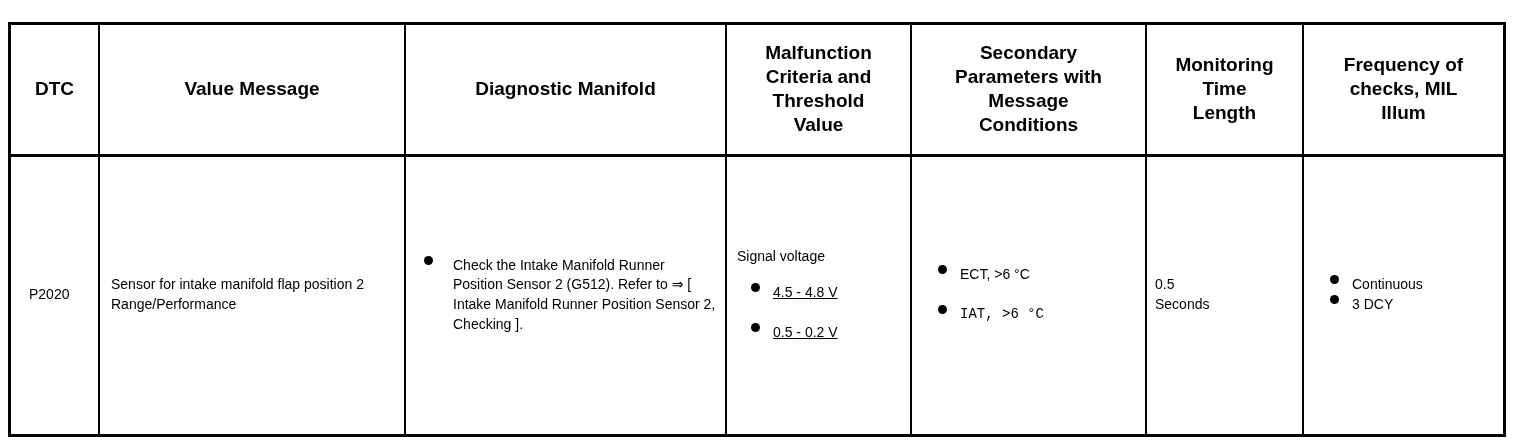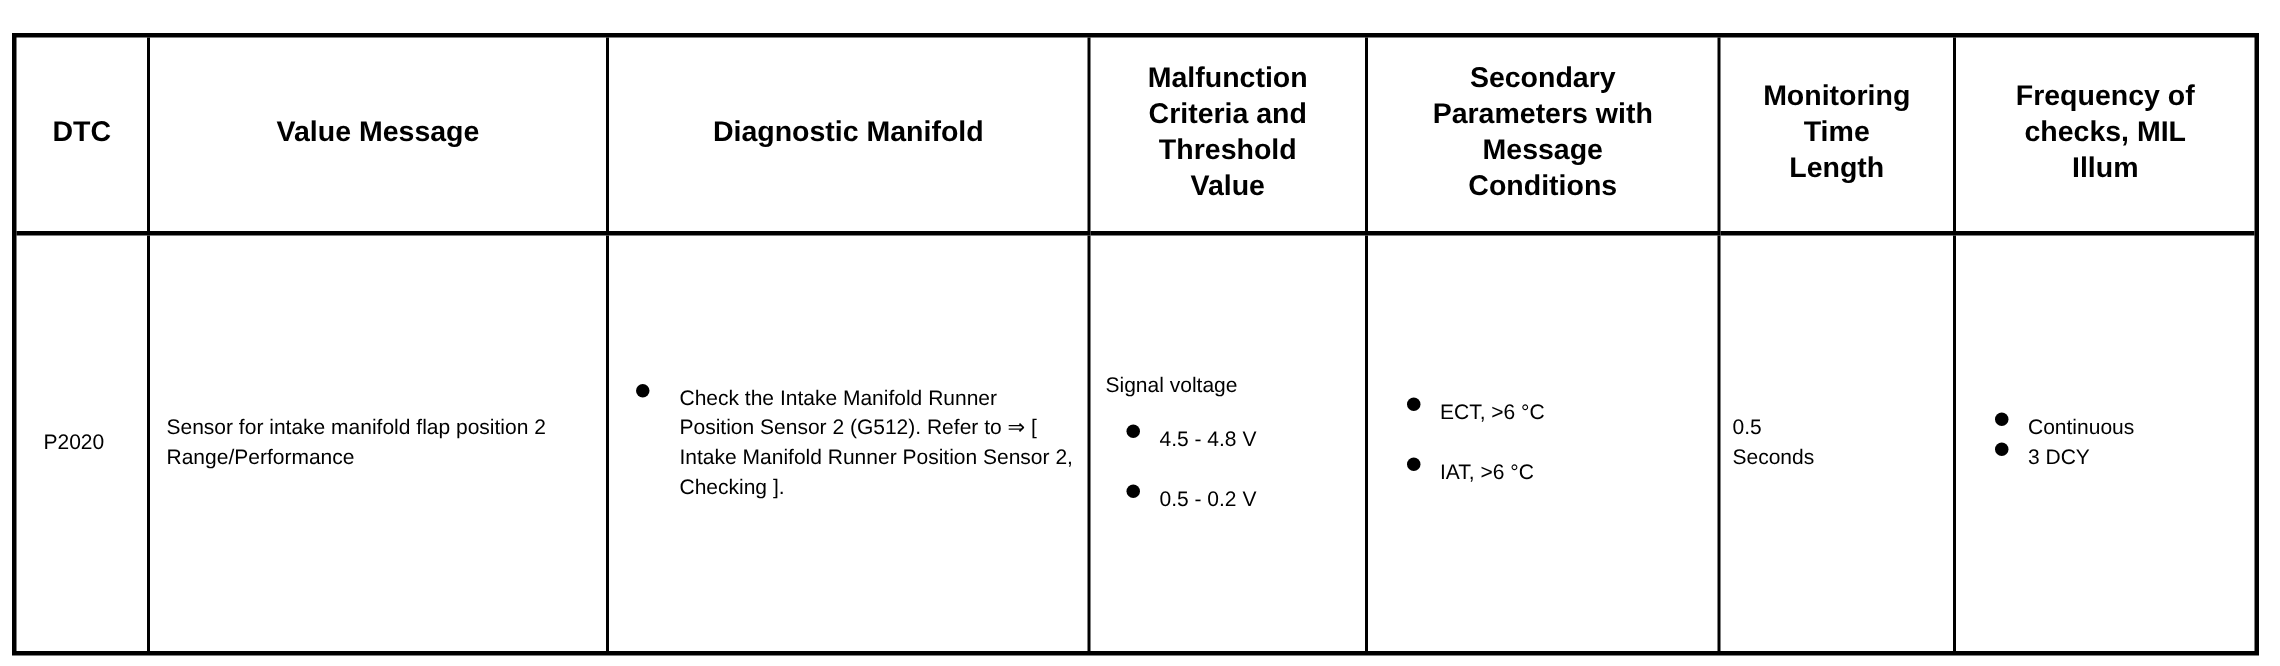--- a/index.html
+++ b/index.html
@@ -105,28 +105,28 @@
   .diag-box {
     padding: 0 8px 0 14px;
   }
   .diag-box ul.blist > li { padding-left: 33px; }
   .diag-box ul.blist > li .bullet { left: 4px; top: 0.5em; }
 
   .malf-box {
     padding: 0 6px 0 10px;
   }
   .malf-title { margin-bottom: 16px; }
-  .malf-box ul.blist > li { padding-left: 36px; }
+  .malf-box ul.blist > li { padding-left: 36px; text-decoration: underline; }
   .malf-box ul.blist > li .bullet { left: 14px; }
   .malf-box ul.blist > li + li { margin-top: 20px; }
 
   .sec-box { padding: 0 6px 0 10px; }
   .sec-box ul.blist > li { padding-left: 38px; }
   .sec-box ul.blist > li .bullet { left: 16px; }
-  .sec-box ul.blist > li + li { margin-top: 20px; }
+  .sec-box ul.blist > li + li { margin-top: 20px; font-family: Liberation Mono, monospace; }
 
   .mon-box { padding: 0 6px 0 8px; }
 
   .freq-box { padding: 0 18px 0 14px; }
   .freq-box ul.blist > li { padding-left: 34px; }
   .freq-box ul.blist > li .bullet { left: 12px; }
   .freq-box ul.blist > li + li { }
 
   .nowrap { white-space: nowrap; }
   .hdr-line { display: block; }

